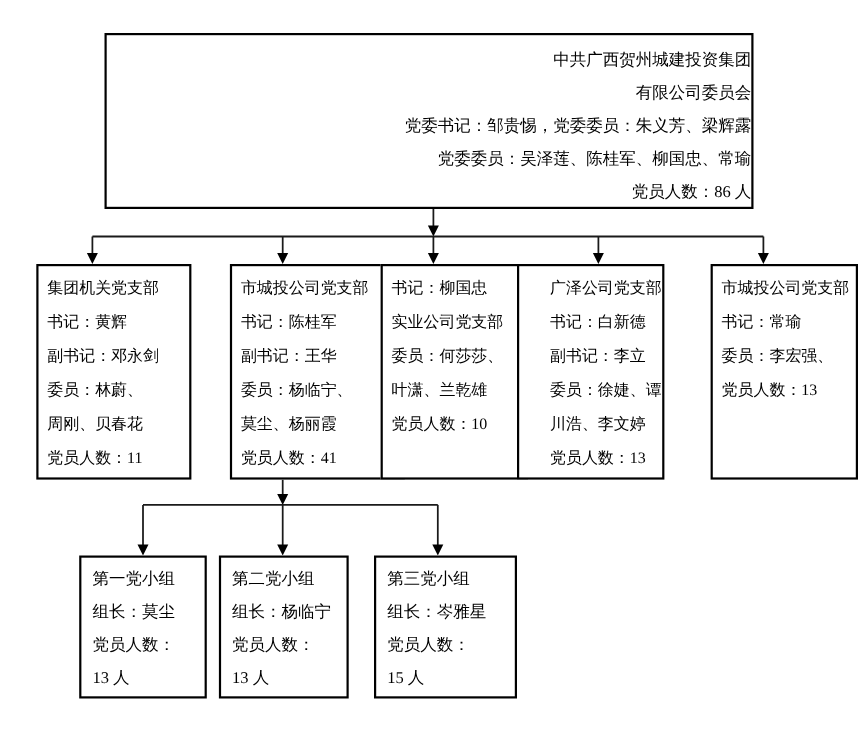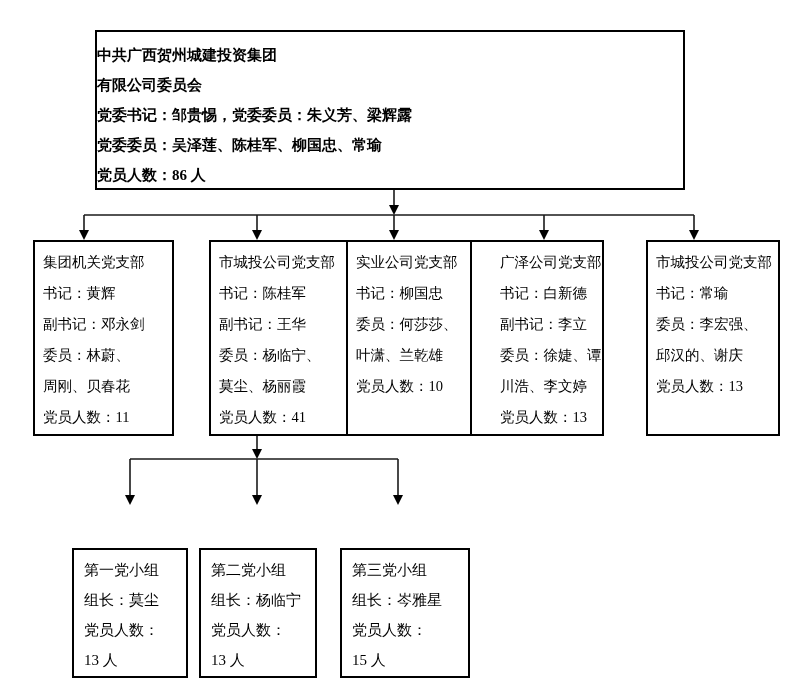--- a/index.html
+++ b/index.html
@@ -14,43 +14,41 @@
   .connectors{position:absolute;left:0;top:0;width:785px;height:679px;}
   .box{
     position:absolute;
     box-sizing:border-box;
     border:2px solid #000000;
     background:#ffffff;
   }
   .box .ln{white-space:nowrap;}
   .root-box{
     left:95px;top:30px;width:590px;height:160px;
-    text-align:left;
+    text-align:right;
     font-size:15px;line-height:30px;
     padding-top:8px;
-    font-weight:bold;
   }
   .branch{
     top:240px;height:196px;
     font-size:14.5px;line-height:31px;
     padding:5px 4px 0 8px;
     text-align:left;
     margin-left:19px;
   }
   .b1{left:14px;width:141px;}
   .b2{left:190px;width:159px;}
   .b3{left:327px;width:134px;}
   .b4{left:451px;width:134px;padding-left:28px;}
   .b5{left:627px;width:134px;}
   .group{
     top:505px;height:130px;
     font-size:15px;line-height:30px;
     padding:5px 4px 0 10px;
     text-align:left;
-    margin-top:43px;
   }
   .g1{left:72px;width:116px;}
   .g2{left:199px;width:118px;}
   .g3{left:340px;width:130px;}
   .connectors line{stroke:#1a1a1a;stroke-width:1.6;}
   .connectors polygon{fill:#000000;}
 </style>
 </head>
 <body>
 
@@ -105,41 +103,40 @@
   <div class="box branch b2">
     <div class="ln">市城投公司党支部</div>
     <div class="ln">书记：陈桂军</div>
     <div class="ln">副书记：王华</div>
     <div class="ln">委员：杨临宁、</div>
     <div class="ln">莫尘、杨丽霞</div>
     <div class="ln">党员人数：41</div>
   </div>
 
   <div class="box branch b3">
+    <div class="ln">书记：柳国忠</div>
     <div class="ln">实业公司党支部</div>
-    <div class="ln">书记：柳国忠</div>
     <div class="ln">委员：何莎莎、</div>
     <div class="ln">叶潇、兰乾雄</div>
     <div class="ln">党员人数：10</div>
   </div>
 
   <div class="box branch b4">
     <div class="ln">广泽公司党支部</div>
     <div class="ln">书记：白新德</div>
     <div class="ln">副书记：李立</div>
     <div class="ln">委员：徐婕、谭</div>
     <div class="ln">川浩、李文婷</div>
     <div class="ln">党员人数：13</div>
   </div>
 
   <div class="box branch b5">
     <div class="ln">市城投公司党支部</div>
     <div class="ln">书记：常瑜</div>
     <div class="ln">委员：李宏强、</div>
-    <div class="ln">邱汉的、谢庆</div>
     <div class="ln">党员人数：13</div>
   </div>
 
   <div class="box group g1">
     <div class="ln">第一党小组</div>
     <div class="ln">组长：莫尘</div>
     <div class="ln">党员人数：</div>
     <div class="ln">13 人</div>
   </div>
 

